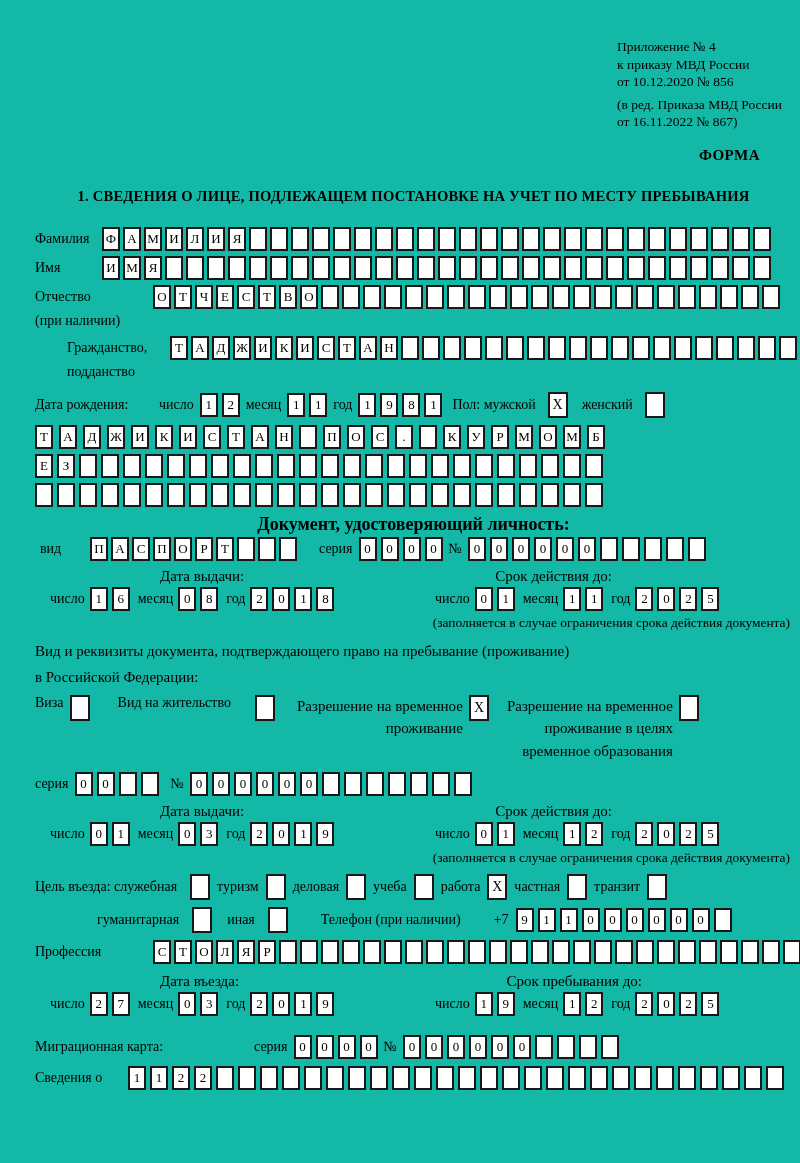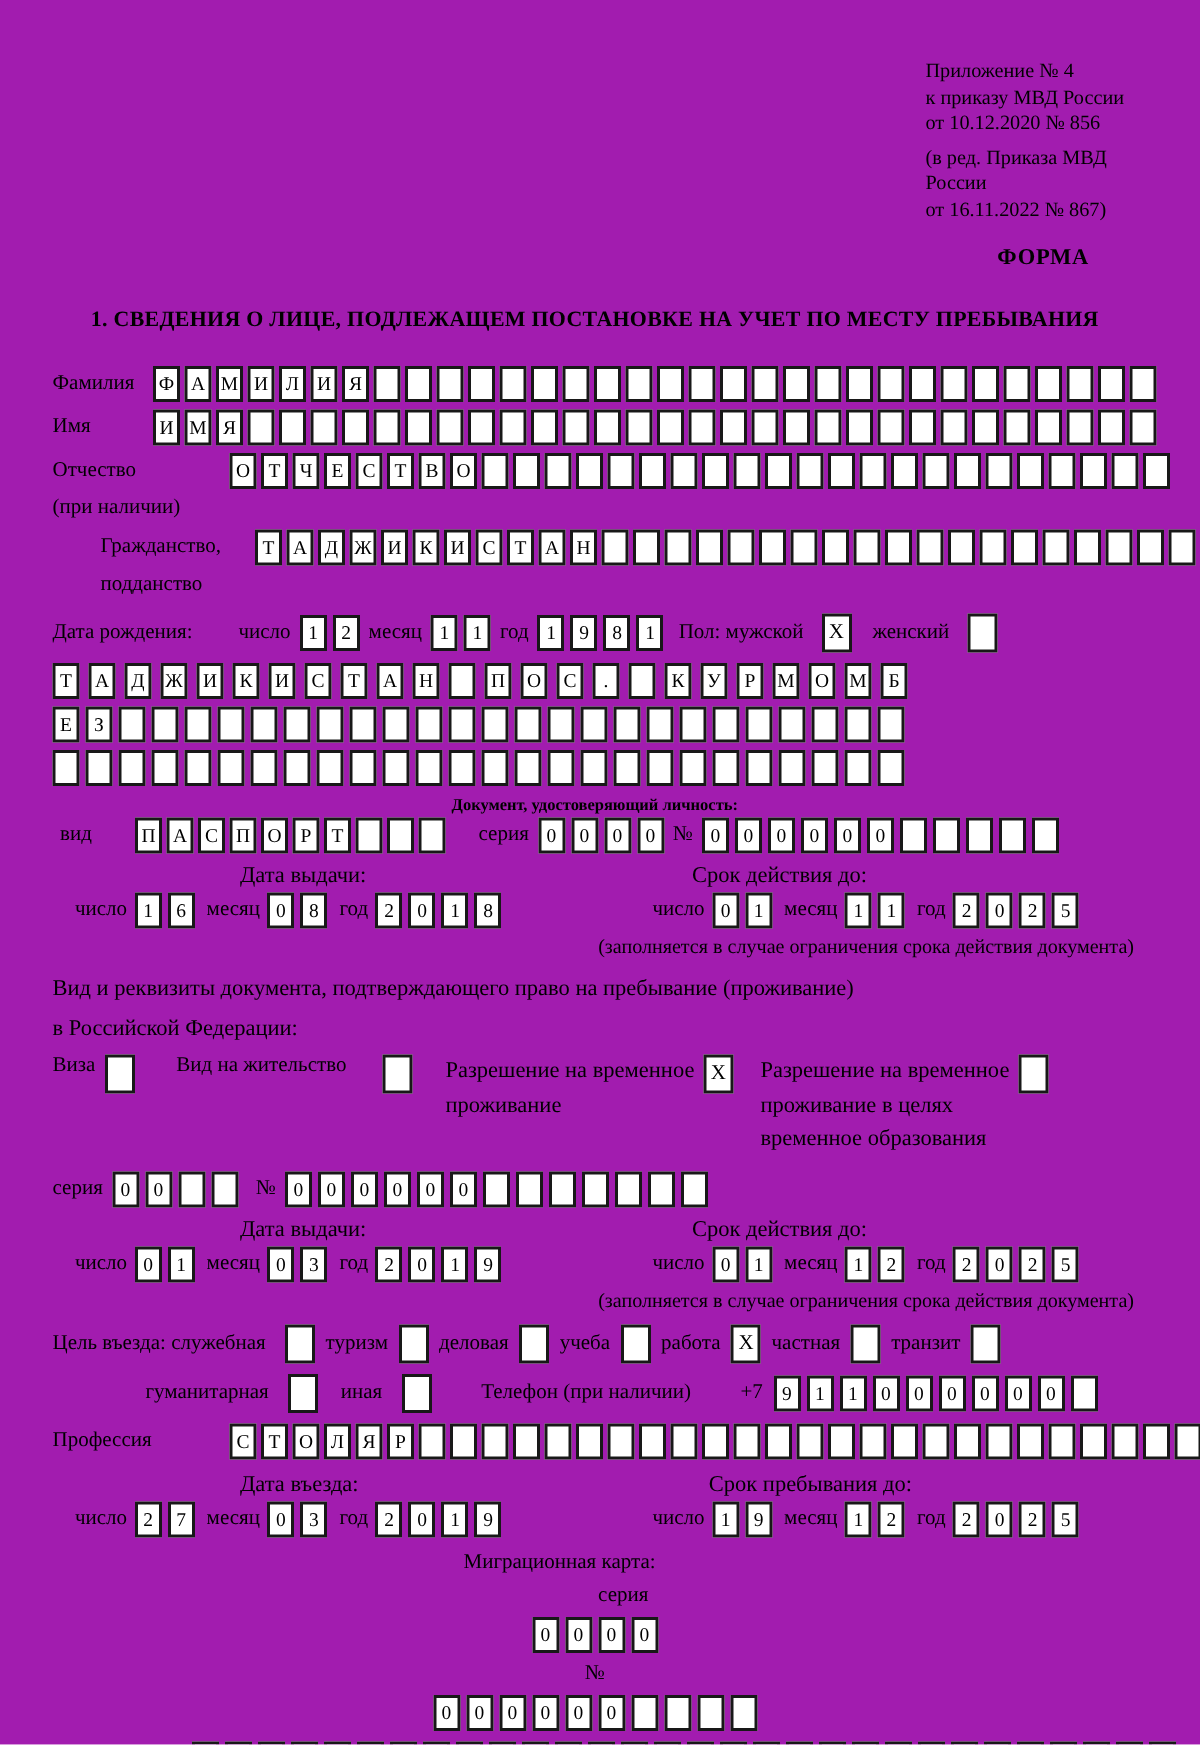--- a/index.html
+++ b/index.html
@@ -1,44 +1,44 @@
 <!DOCTYPE html>
 <html><head>
 <meta charset="utf-8">
 <style>
   html,body{margin:0;padding:0;background:#fff;}
-  .page{width:800px;height:1163px;box-sizing:border-box;background:#a21caf;color:#000;
+  .page{width:800px;height:1163px;box-sizing:border-box;background:#14b8a6;color:#000;
         font-family:"Liberation Serif","DejaVu Serif",serif;position:relative;overflow:hidden;
-        padding:38px 42px 10px 35px;font-size:15px;}
+        padding:38px 8px 10px 35px;font-size:15px;}
   .annex{margin-left:582px;font-size:13.5px;line-height:1.3;}
   .annex .gap{margin-top:5px;}
   .forma{font-weight:bold;text-align:right;padding-right:32px;margin-top:16px;font-size:15px;letter-spacing:.5px;}
   .title{font-weight:bold;text-align:center;font-size:15.5px;line-height:1.5;margin-top:14px;letter-spacing:.2px;}
   .tunder{display:inline-block;width:52px;border-bottom:2px solid #222;height:12px;margin-left:8px;}
   .section{font-weight:bold;text-align:center;font-size:14.6px;margin-top:24px;letter-spacing:.2px;white-space:nowrap;}
   .fr{display:flex;align-items:center;margin-top:5px;}
   .fr.top{align-items:flex-start;}
   .lbl{white-space:nowrap;flex-shrink:0;font-size:14px;}
   .lbl2 div{line-height:1.75;}
   .cells{display:flex;gap:3px;flex-shrink:0;}
   .cells.g4{gap:4px;}
   .cells.g6{gap:6px;}
   .cell{width:14px;height:20px;border:2px solid #181818;display:inline-flex;align-items:center;
         justify-content:center;font-size:13px;flex-shrink:0;background:#fff;}
   .cb{width:16px;height:22px;border:2px solid #181818;display:inline-flex;align-items:center;
       justify-content:center;font-size:14px;flex-shrink:0;margin-left:6px;background:#fff;}
-  .dochead{font-weight:bold;text-align:center;font-size:11px;margin-top:7px;}
+  .dochead{font-weight:bold;text-align:center;font-size:18px;margin-top:7px;}
   .dlabels{display:flex;margin-top:7px;font-size:15px;}
   .dl-left{margin-left:125px;}
   .dl-right{margin-left:auto;margin-right:180px;}
   .dgroup{display:flex;align-items:center;gap:5px;flex-shrink:0;}
   .dgroup .lbl{margin-left:3px;}
   .note{font-size:13.4px;text-align:right;margin-top:4px;padding-right:2px;}
   .plain{margin-top:9px;line-height:1.5;}
-  .cbcol{display:flex;flex-direction:column;align-items:flex-start;line-height:1.5;text-align:center;}
+  .cbcol{display:flex;flex-direction:column;align-items:flex-end;line-height:1.5;text-align:center;}
 </style>
 </head>
 <body>
 
 <div class="page">
 
   <div class="annex">
     <div>Приложение № 4</div>
     <div>к приказу МВД России</div>
     <div>от 10.12.2020 № 856</div>
@@ -614,21 +614,21 @@
       <span class="lbl">год</span>
       <span class="cells g4">
           <span class="cell">2</span>
           <span class="cell">0</span>
           <span class="cell">2</span>
           <span class="cell">5</span>
         </span>
     </span>
   </div>
 
-  <div class="fr" style="margin-top:9px;gap:6px;flex-direction:column;">
+  <div class="fr" style="margin-top:19px;gap:6px;">
     <span class="lbl" style="width:175px;">Миграционная карта:</span>
     <span class="lbl" style="margin-left:38px;">серия</span>
     <span class="cells g4">
         <span class="cell">0</span>
         <span class="cell">0</span>
         <span class="cell">0</span>
         <span class="cell">0</span>
       </span>
     <span class="lbl">№</span>
     <span class="cells g4">

